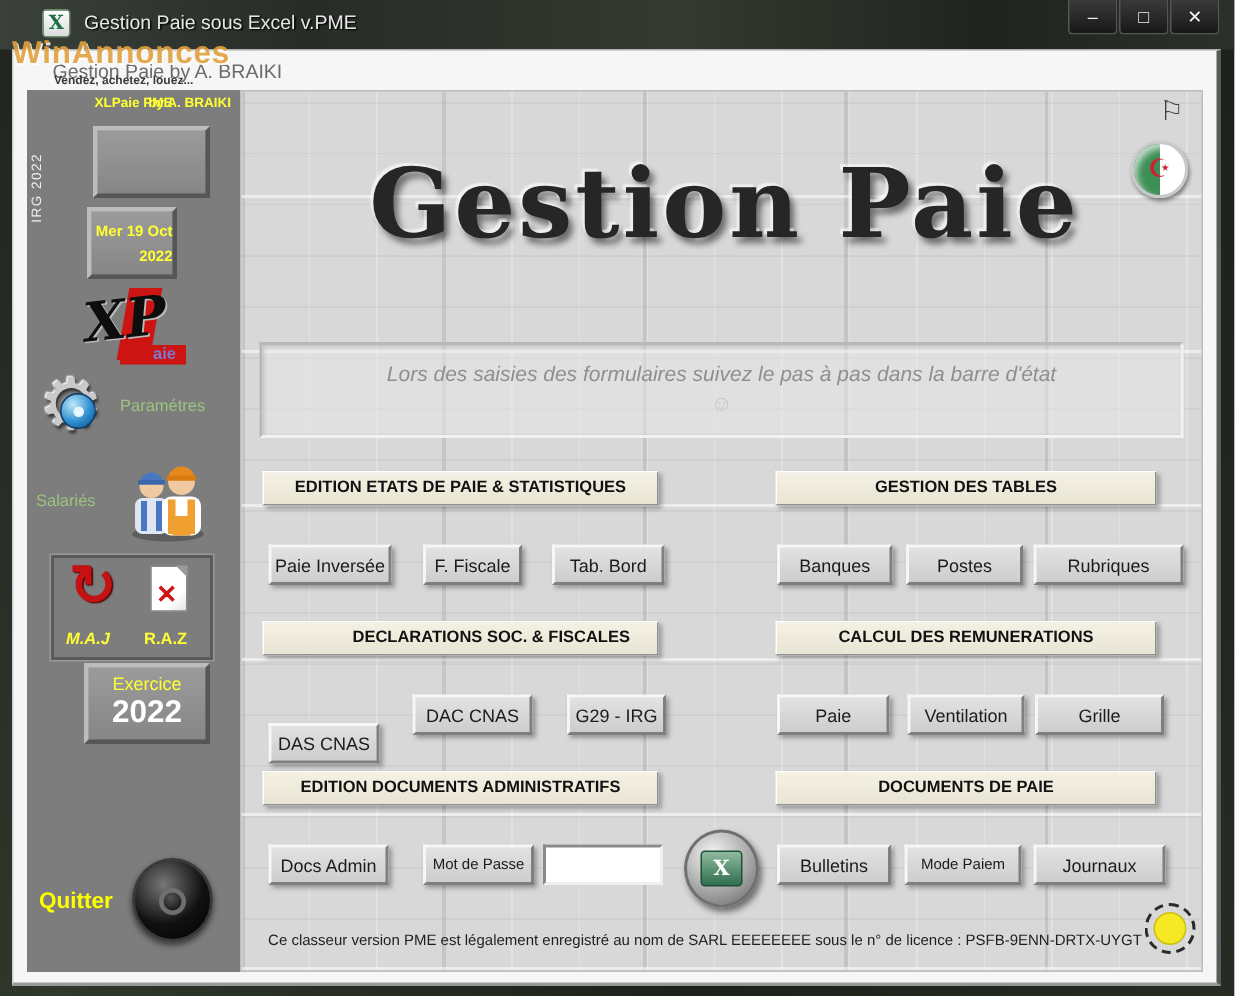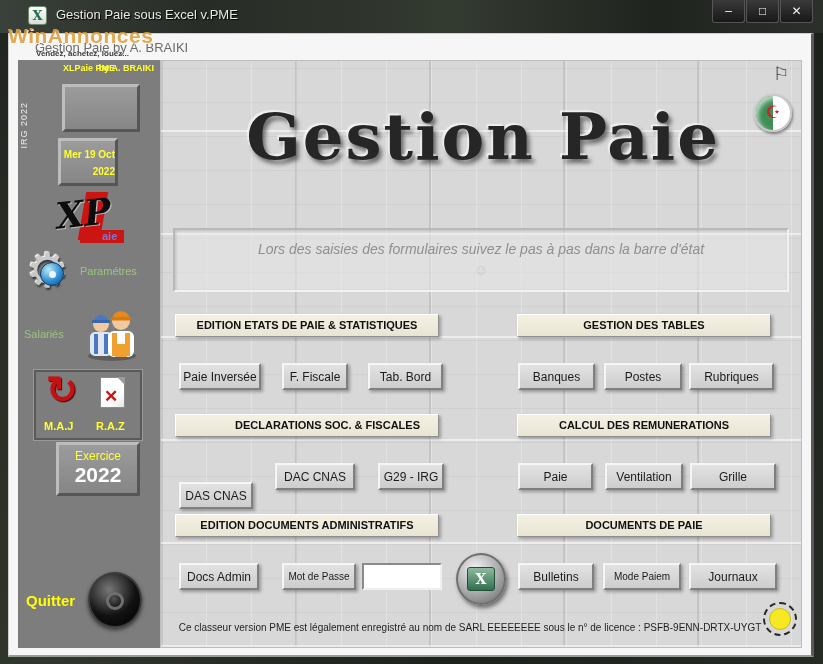--- a/index.html
+++ b/index.html
@@ -203,21 +203,21 @@
         <rect x="29" y="15" width="20" height="3.5" rx="1.5" fill="#d77a10"></rect>
       </svg>
     </div>
 
     <div class="majraz-panel">
       <div class="refresh-glyph">↻</div>
       <div class="doc-icon">
         <div class="doc-fold"></div>
         <div class="doc-x">✕</div>
       </div>
-      <div class="majraz-label" style="left:8px;">M.A.J</div>
+      <div class="majraz-label" style="left:8px;font-style:italic;">M.A.J</div>
       <div class="majraz-label" style="left:60px;">R.A.Z</div>
     </div>
 
     <div class="exercice-panel bevel-raised">
       <div class="exercice-word">Exercice</div>
       <div class="exercice-year">2022</div>
     </div>
 
     <div class="quit-label">Quitter</div>
     <div class="power-btn">
@@ -237,21 +237,21 @@
     </div>
 
     <div class="sec-header" style="left:14px; top:253px; width:264px;">EDITION ETATS DE PAIE &amp; STATISTIQUES</div>
     <div class="sec-header" style="left:356px; top:253px; width:254px;">GESTION DES TABLES</div>
 
     <div class="btn" style="left:18px; top:302px; width:82px;">Paie Inversée</div>
     <div class="btn" style="left:121px; top:302px; width:66px;">F. Fiscale</div>
     <div class="btn" style="left:207px; top:302px; width:75px;">Tab. Bord</div>
     <div class="btn" style="left:357px; top:302px; width:77px;">Banques</div>
     <div class="btn" style="left:443px; top:302px; width:78px;">Postes</div>
-    <div class="btn" style="left:528px; top:302px; width:85px;">Rubriques</div>
+    <div class="btn" style="left:528px; top:302px; width:100px;">Rubriques</div>
 
     <div class="sec-header" style="left:14px; top:353px; width:264px;padding-left:41px;">DECLARATIONS SOC. &amp; FISCALES</div>
     <div class="sec-header" style="left:356px; top:353px; width:254px;">CALCUL DES REMUNERATIONS</div>
 
     <div class="btn" style="left:18px; top:402px; width:74px;margin-top:19px;">DAS CNAS</div>
     <div class="btn" style="left:114px; top:402px; width:80px;">DAC CNAS</div>
     <div class="btn" style="left:217px; top:402px; width:66px;">G29 - IRG</div>
     <div class="btn" style="left:357px; top:402px; width:75px;">Paie</div>
     <div class="btn" style="left:444px; top:402px; width:78px;">Ventilation</div>
     <div class="btn" style="left:529px; top:402px; width:86px;">Grille</div>

